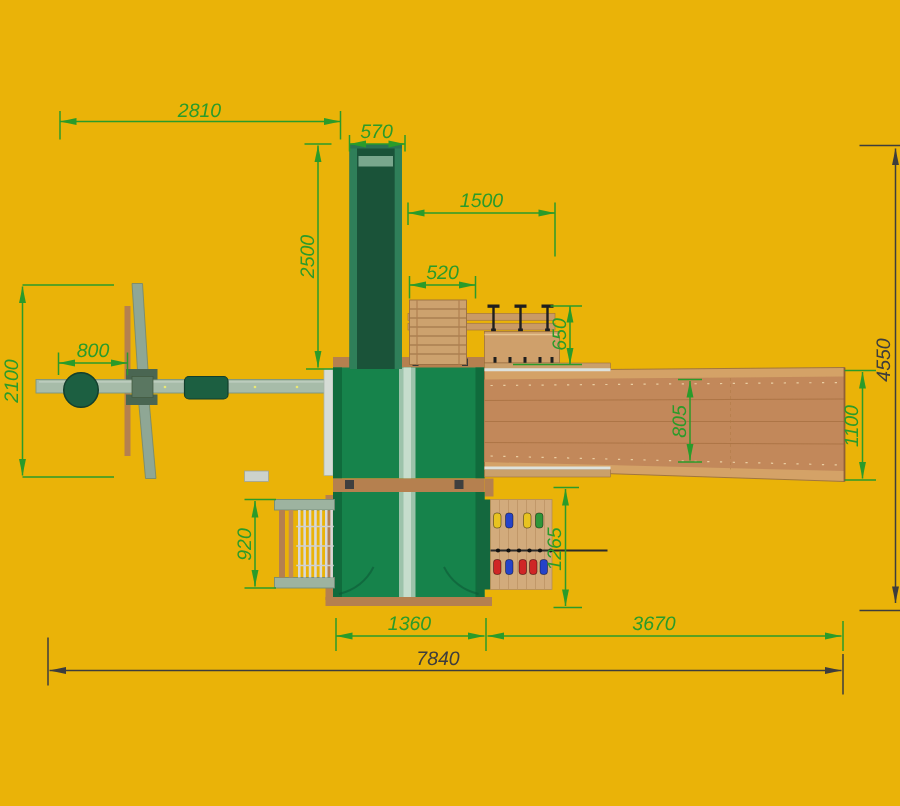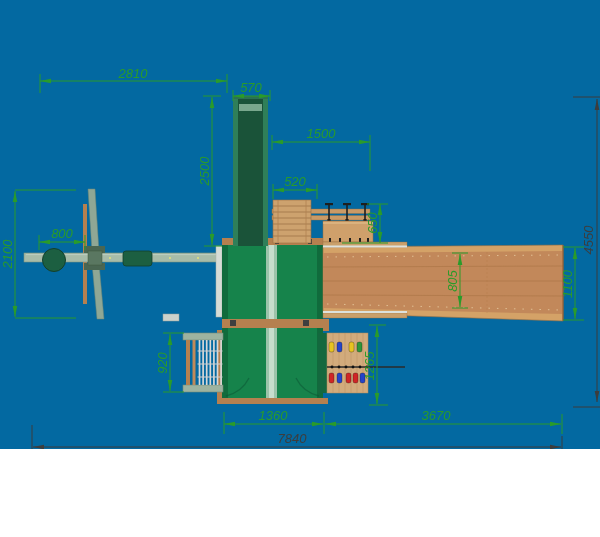--- a/index.html
+++ b/index.html
@@ -1,16 +1,16 @@
 <!DOCTYPE html>
 <html><head>
 <meta charset="utf-8">
 <style>
   html,body{margin:0;padding:0;background:#fff;}
-  .canvas{position:relative;width:600px;height:449px;background:#0369a1;overflow:hidden;}
+  .canvas{position:relative;width:600px;height:537px;background:#eab308;overflow:hidden;}
   svg{display:block;}
   .dim-text{font:italic 13px "Liberation Sans", sans-serif;text-anchor:middle;}
   .dt-g{fill:#2a9b2a;stroke:none;}
   .dt-b{fill:#3d3d3d;stroke:none;}
 </style>
 </head>
 <body>
 
 <div class="canvas">
 <svg width="600" height="537" viewBox="0 0 600 537">

